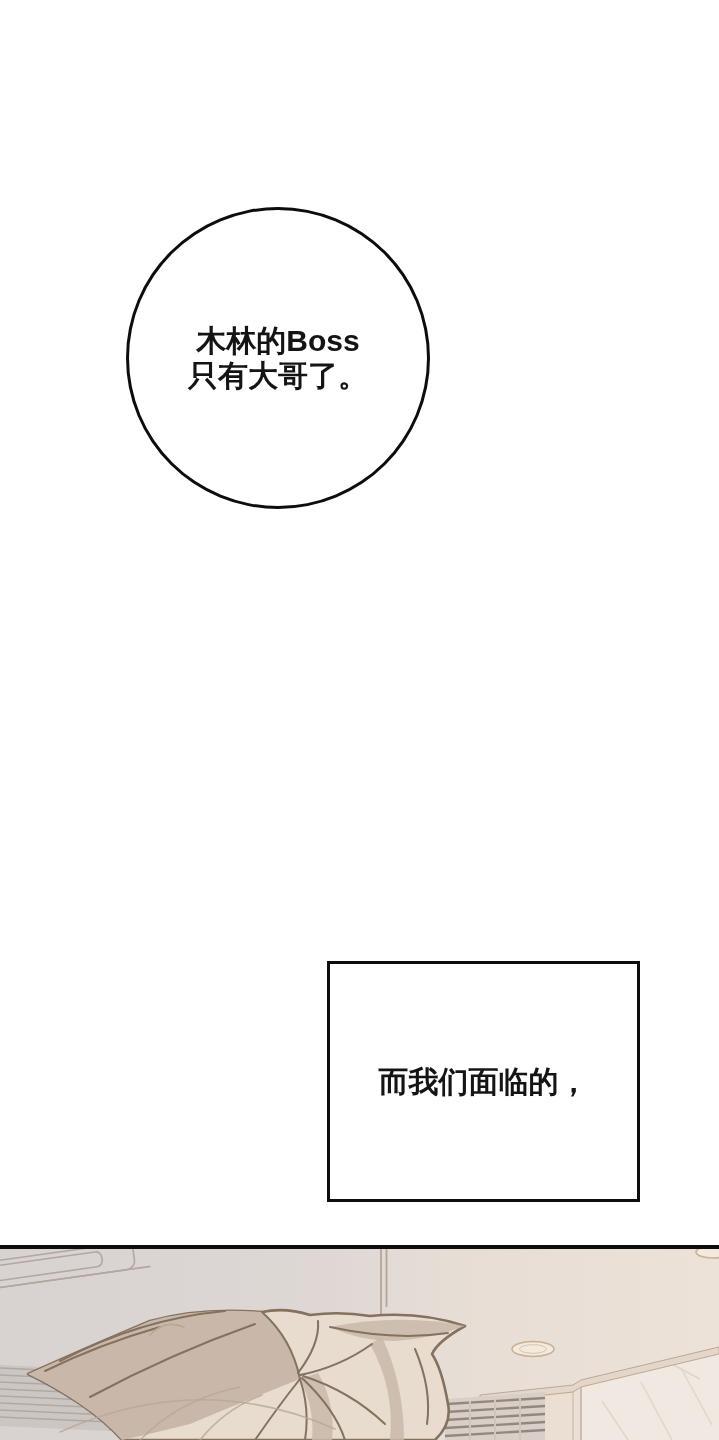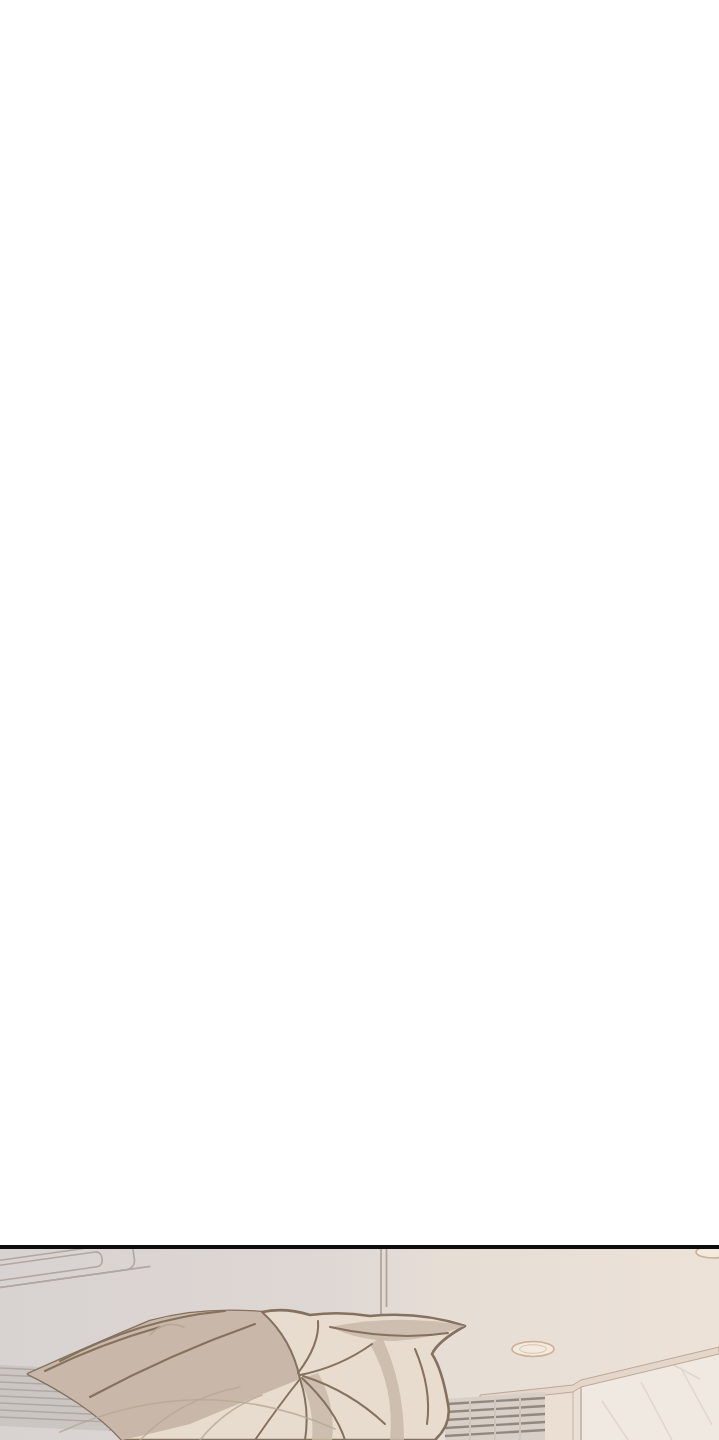--- a/index.html
+++ b/index.html
@@ -79,22 +79,33 @@
   .hair-wedge{fill:var(--hair-dark);opacity:.85;}
   .strand{stroke:var(--hair-outline);stroke-width:2;fill:none;stroke-linecap:round;}
   .strand-lt{stroke:var(--hair-faint);stroke-width:1.6;fill:none;stroke-linecap:round;opacity:.8;}
   .wisp{stroke:var(--hair-faint);stroke-width:1.6;fill:none;stroke-linecap:round;}
 </style>
 </head>
 <body>
 
 <div class="page">
 
-
-
+  <div class="bubble bubble-1">
+    <div class="dlg">
+      <span>木林的Boss</span>
+      <span>只有大哥了。</span>
+    </div>
+  </div>
+
+
+  <div class="caption-box">
+    <div class="dlg">
+      <span>而我们面临的，</span>
+    </div>
+  </div>
 
   <div class="scene">
     <div class="bar"></div>
     <svg width="719" height="191" viewBox="0 0 719 191">
       <defs>
         <linearGradient id="ceilGrad" x1="0" y1="0" x2="1" y2="0">
           <stop offset="0" stop-color="#d8d2d0"></stop>
           <stop offset="0.45" stop-color="#ded7d4"></stop>
           <stop offset="0.62" stop-color="#e6ddd5"></stop>
           <stop offset="1" stop-color="#ece2d8"></stop>

